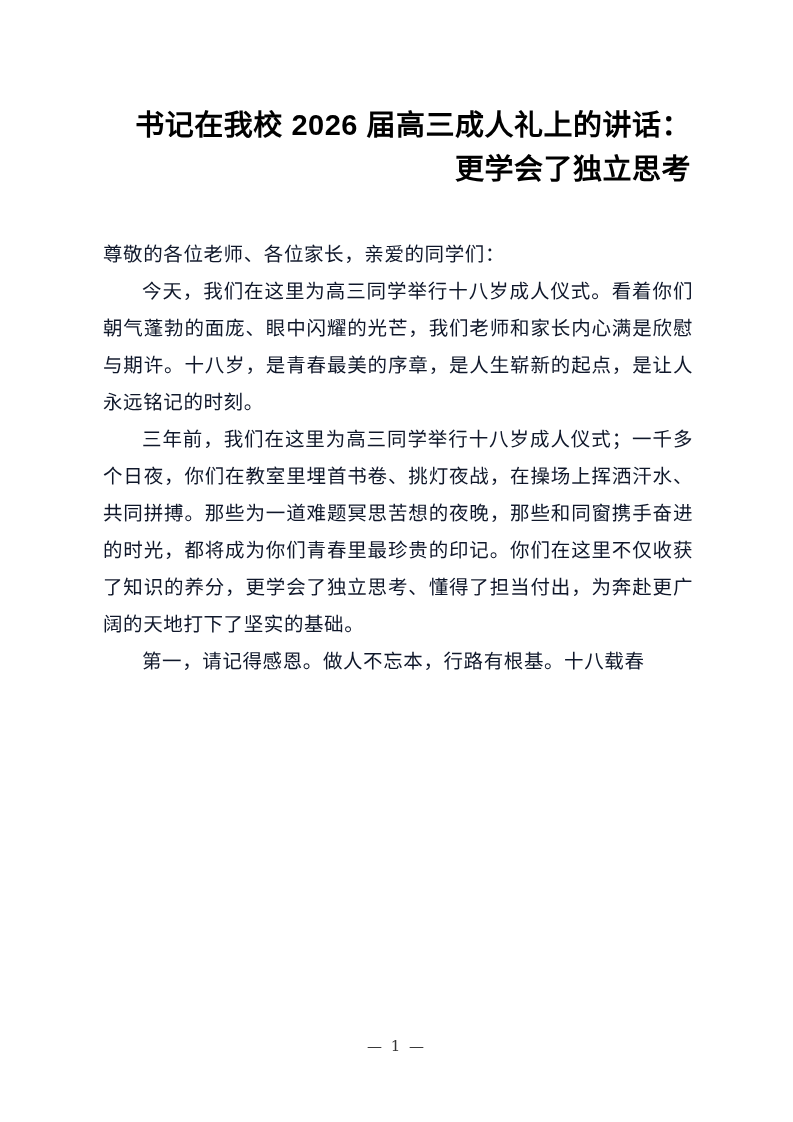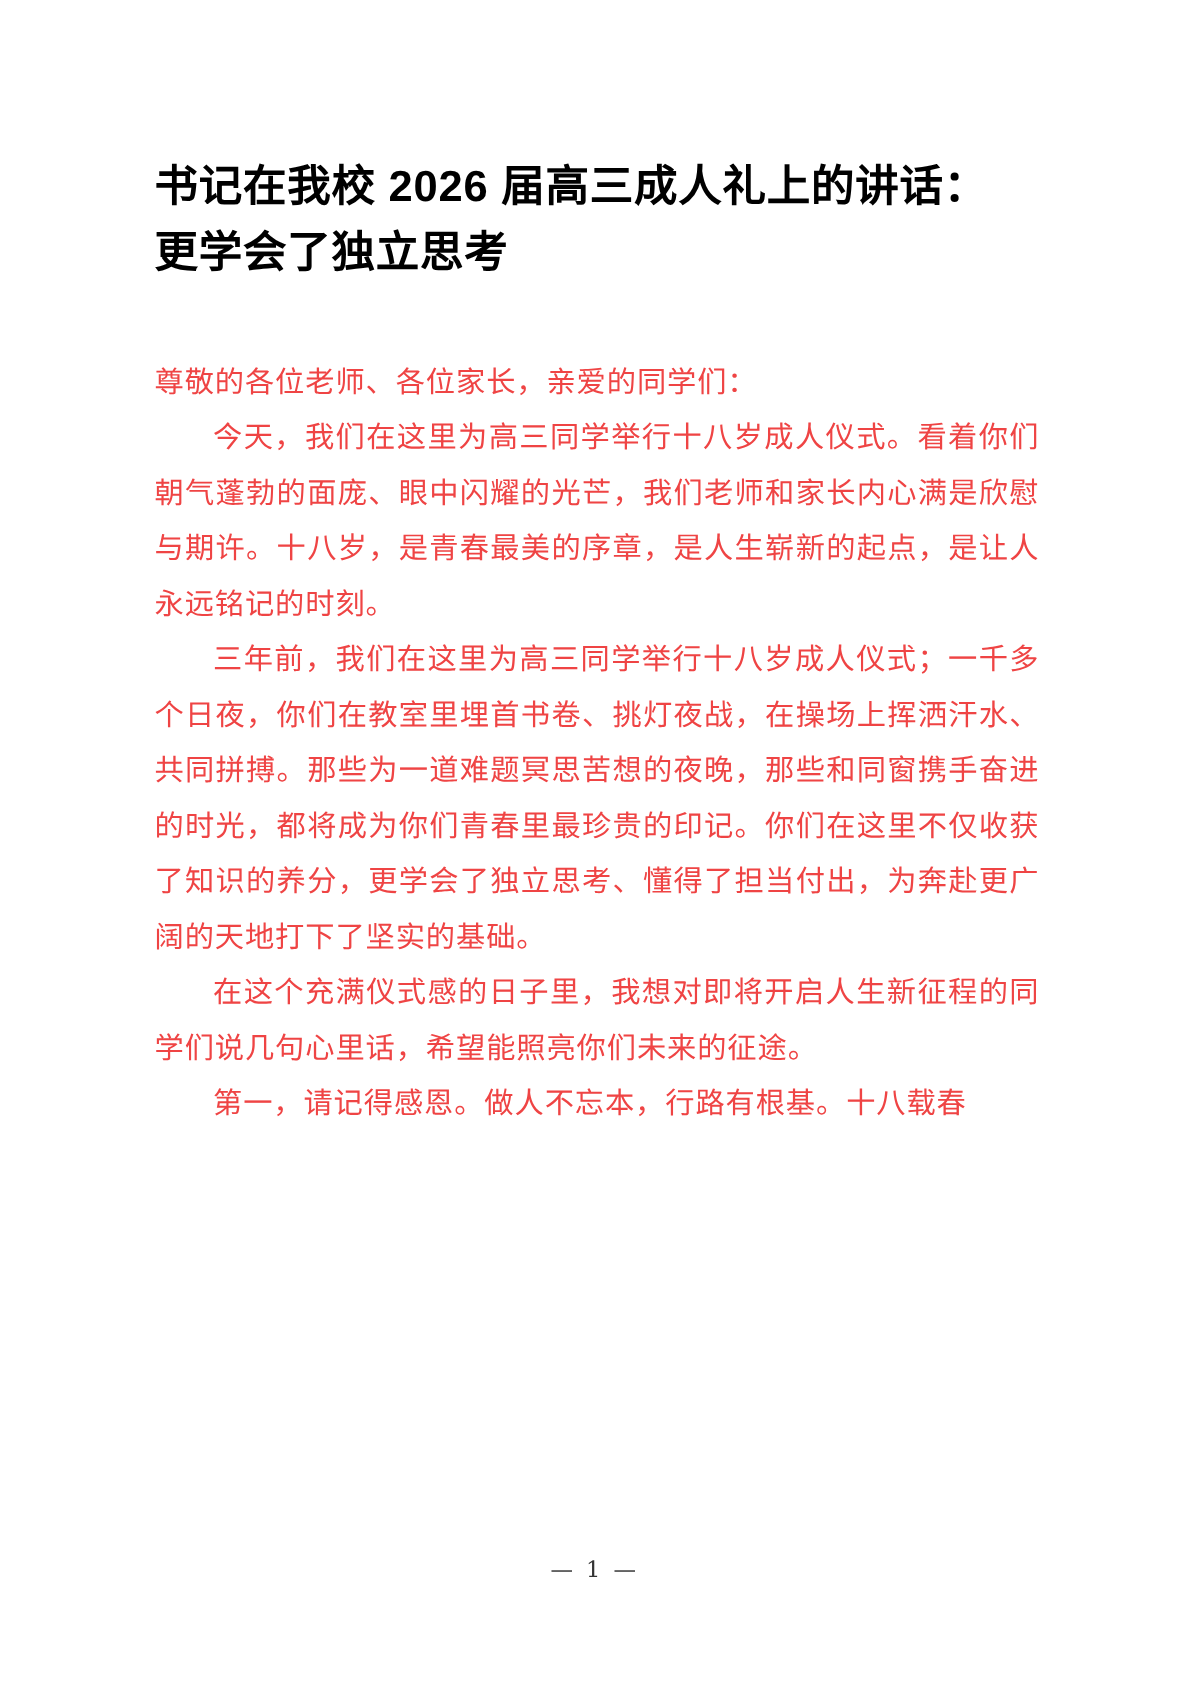--- a/index.html
+++ b/index.html
@@ -20,21 +20,21 @@
     font-family: "DejaVu Serif", "Liberation Serif", serif;
     color: #1a1a1a;
   }
 
   
   .doc-title {
     position: absolute;
     left: 103px;
     top: 103px;
     width: 588px;
-    text-align: left;
+    text-align: right;
     font-family: "Liberation Sans", "DejaVu Sans", sans-serif;
     font-weight: 700;
     font-size: 29px;
     line-height: 44px;
     letter-spacing: 0.5px;
     color: #000000;
   }
   .doc-title .title-line {
     display: block;
     white-space: pre;
@@ -48,21 +48,21 @@
     width: 590px;
   }
 
   .para {
     margin: 0;
     font-size: 19.5px;
     line-height: 37px;
     text-align: justify;
     text-justify: inter-ideograph;
     letter-spacing: 0.6px;
-    color: #ef4444;
+    color: #0f172a;
     text-indent: 2em;
     font-family: "DejaVu Serif", "Liberation Serif", serif;
   }
   .para.no-indent {
     text-indent: 0;
   }
 
   
   .page-footer {
     position: absolute;
@@ -84,19 +84,18 @@
 
   <div class="doc-title">
     <span class="title-line">书记在我校 2026 届高三成人礼上的讲话：</span>
     <span class="title-line">更学会了独立思考</span>
   </div>
 
   <div class="doc-body">
     <p class="para no-indent">尊敬的各位老师、各位家长，亲爱的同学们：</p>
     <p class="para">今天，我们在这里为高三同学举行十八岁成人仪式。看着你们朝气蓬勃的面庞、眼中闪耀的光芒，我们老师和家长内心满是欣慰与期许。十八岁，是青春最美的序章，是人生崭新的起点，是让人永远铭记的时刻。</p>
     <p class="para">三年前，我们在这里为高三同学举行十八岁成人仪式；一千多个日夜，你们在教室里埋首书卷、挑灯夜战，在操场上挥洒汗水、共同拼搏。那些为一道难题冥思苦想的夜晚，那些和同窗携手奋进的时光，都将成为你们青春里最珍贵的印记。你们在这里不仅收获了知识的养分，更学会了独立思考、懂得了担当付出，为奔赴更广阔的天地打下了坚实的基础。</p>
-    <p class="para">在这个充满仪式感的日子里，我想对即将开启人生新征程的同学们说几句心里话，希望能照亮你们未来的征途。</p>
     <p class="para">第一，请记得感恩。做人不忘本，行路有根基。十八载春</p>
   </div>
 
   <div class="page-footer">— 1 —</div>
 
 </div>
 
 </body></html>

